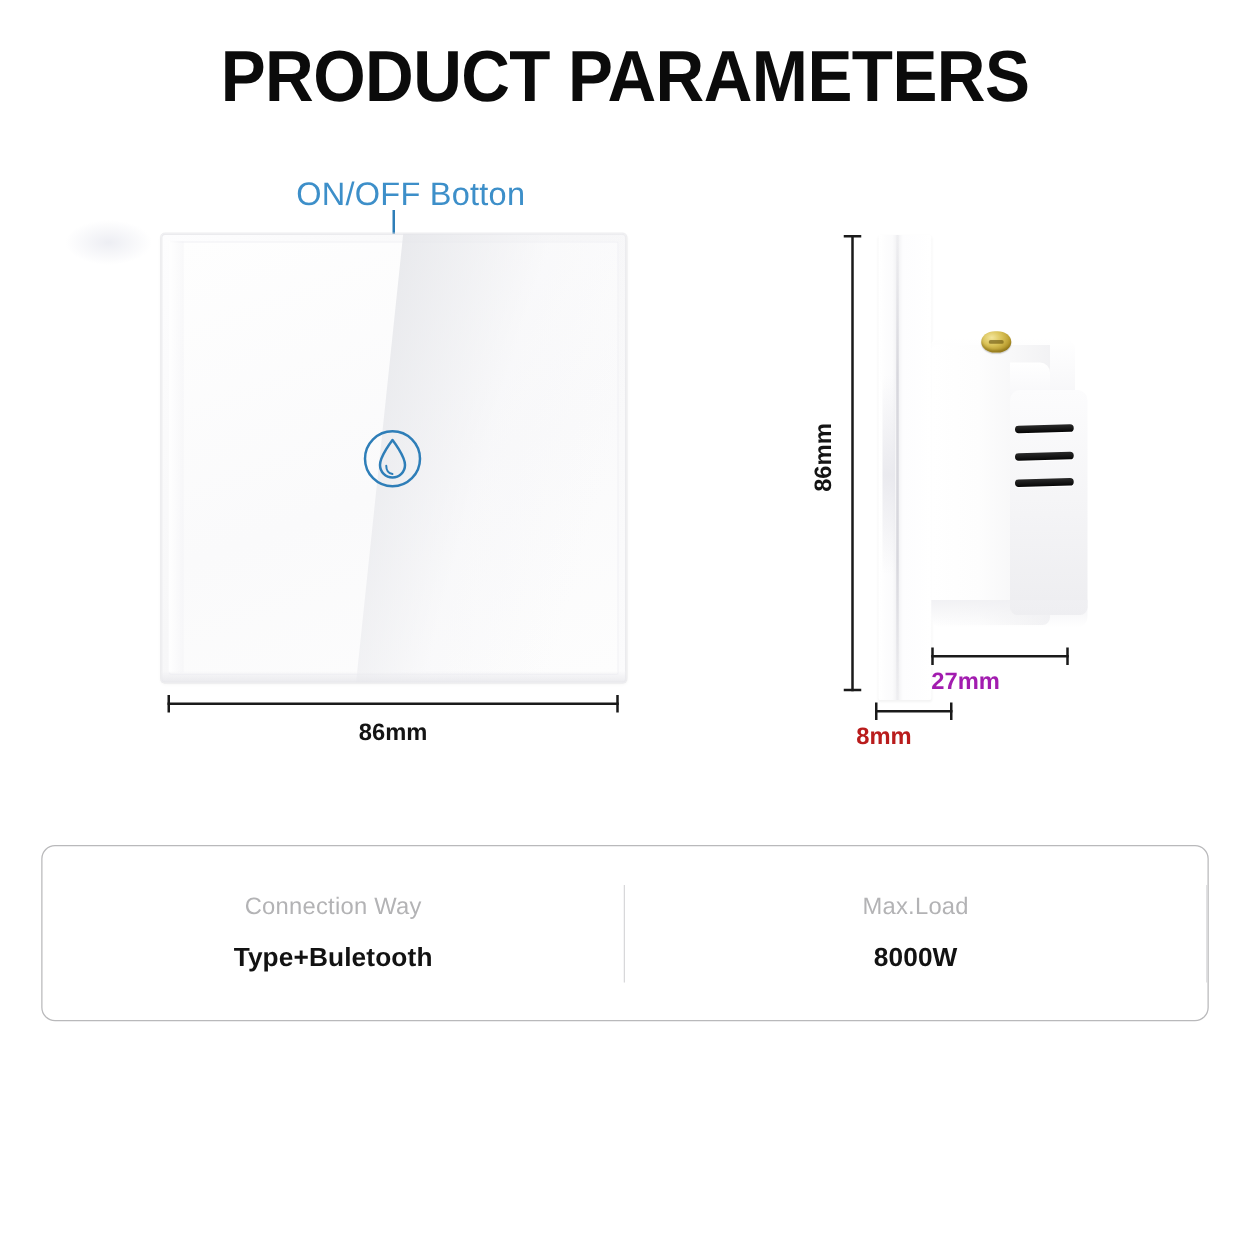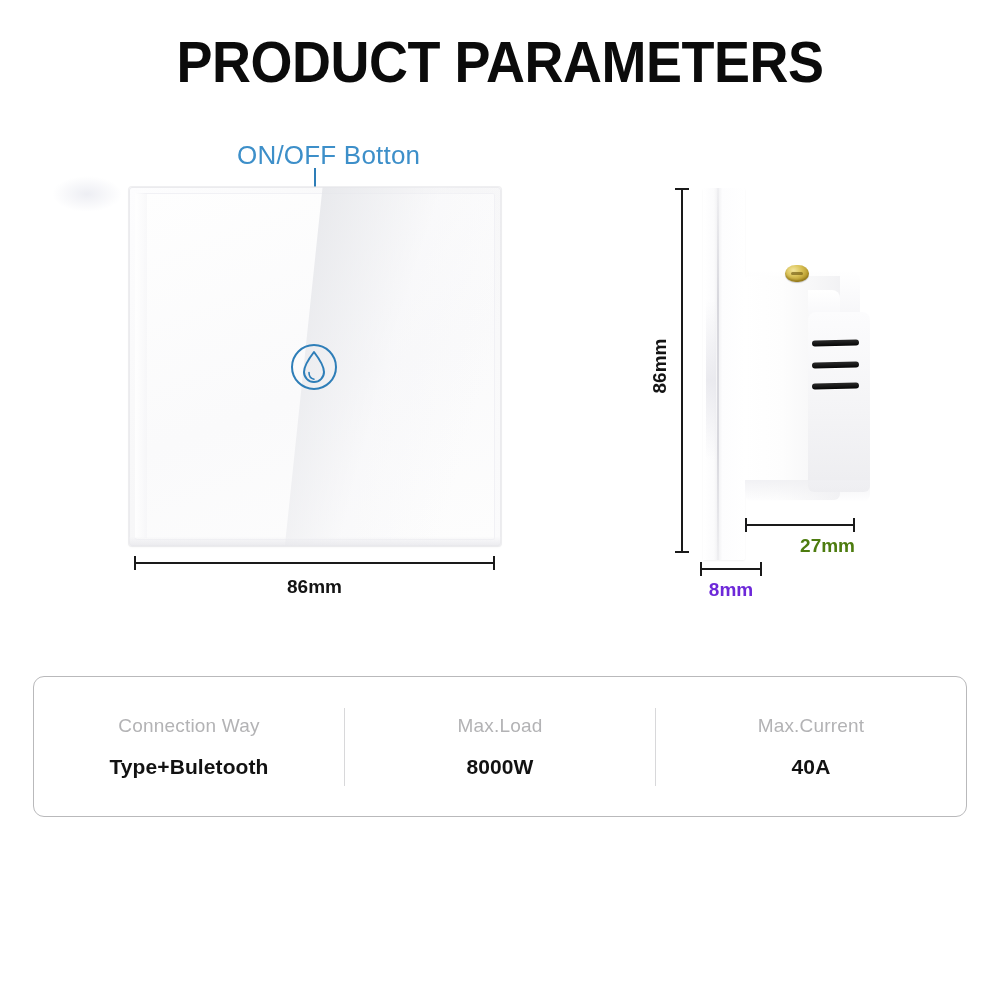--- a/index.html
+++ b/index.html
@@ -182,32 +182,32 @@
   }
 
   
   .dim-27{ position:absolute; left:105px; top:338px; width:110px; height:14px; }
   .dim-27 .bar{ position:absolute; left:0; top:6px; width:100%; height:1.6px; background:#1a1a1a; }
   .dim-27 .cap{ position:absolute; top:0; width:1.6px; height:14px; background:#1a1a1a; }
   .dim-27 .cap.l{ left:0; }
   .dim-27 .cap.r{ right:0; }
   .dim-27-label{
     position:absolute; left:105px; top:355px; width:110px;
-    text-align:right; font-size:19px; font-weight:bold; color:#4d7c0f;
+    text-align:left; font-size:19px; font-weight:bold; color:#a21caf;
   }
 
   
   .dim-8{ position:absolute; left:60px; top:382px; width:62px; height:14px; }
   .dim-8 .bar{ position:absolute; left:0; top:6px; width:100%; height:1.6px; background:#1a1a1a; }
   .dim-8 .cap{ position:absolute; top:0; width:1.6px; height:14px; background:#1a1a1a; }
   .dim-8 .cap.l{ left:0; }
   .dim-8 .cap.r{ right:0; }
   .dim-8-label{
     position:absolute; left:45px; top:399px; width:92px;
-    text-align:center; font-size:19px; font-weight:bold; color:#6d28d9;
+    font-size:19px; font-weight:bold; color:#b91c1c;
   }
 
   
   .spec-card{
     position:absolute; left:33px; width:934px;
     border:1px solid #b9b9bb; border-radius:11px; background:#fff;
   }
   .spec-card.c1{ top:676px; height:141px; }
   .spec-card.c2{ top:830px; height:137px; }
   .spec-row{
@@ -317,21 +317,17 @@
       <div class="spec-cell">
         <div class="spec-label">Connection Way</div>
         <div class="spec-value">Type+Buletooth</div>
       </div>
       <div class="spec-div"></div>
       <div class="spec-cell">
         <div class="spec-label">Max.Load</div>
         <div class="spec-value">8000W</div>
       </div>
       <div class="spec-div"></div>
-      <div class="spec-cell">
-        <div class="spec-label">Max.Current</div>
-        <div class="spec-value">40A</div>
-      </div>
     </div>
   </div>
 
 
 </div>
 
 </body></html>

